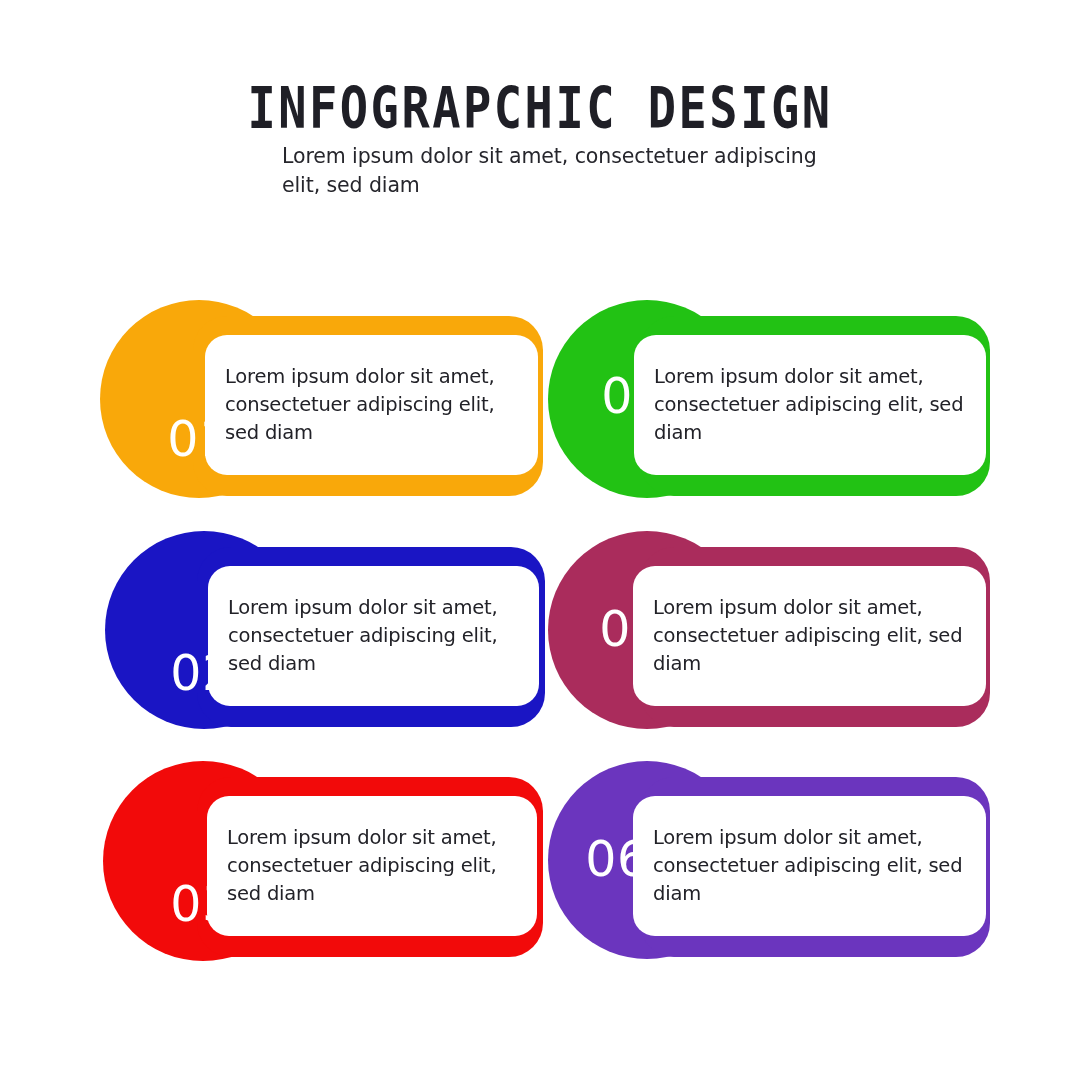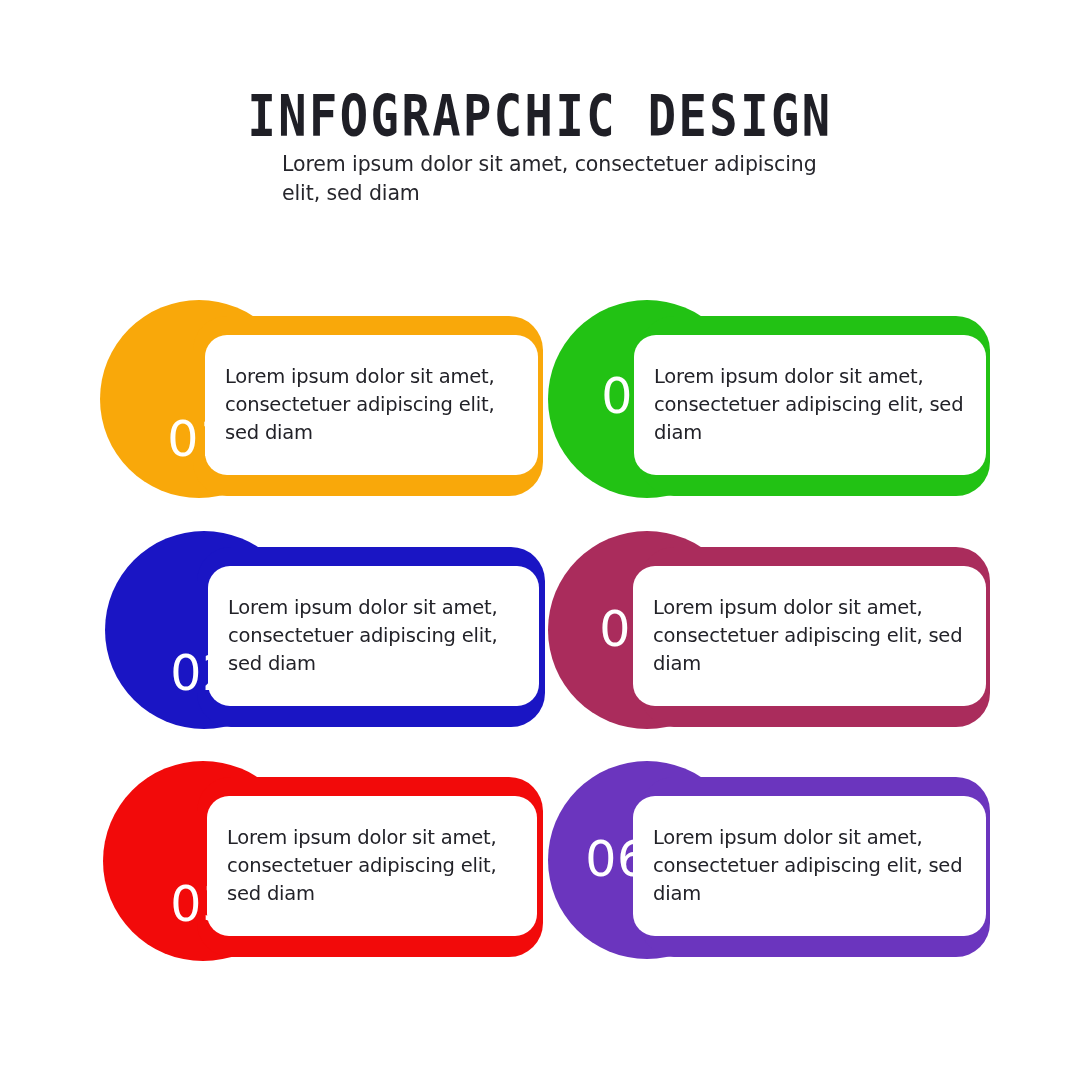--- a/index.html
+++ b/index.html
@@ -12,21 +12,21 @@
     background: #ffffff;
     font-family: "Liberation Sans", sans-serif;
     overflow: hidden;
     position: relative;
   }
 
   
   .header {
     position: absolute;
     left: 0;
-    top: 8px;
+    top: 0;
     width: 968px;
     height: 260px;
   }
   .title {
     position: absolute;
     left: 0;
     top: 74px;
     width: 1080px;
     text-align: center;
     font-family: "DejaVu Sans Mono", monospace;

